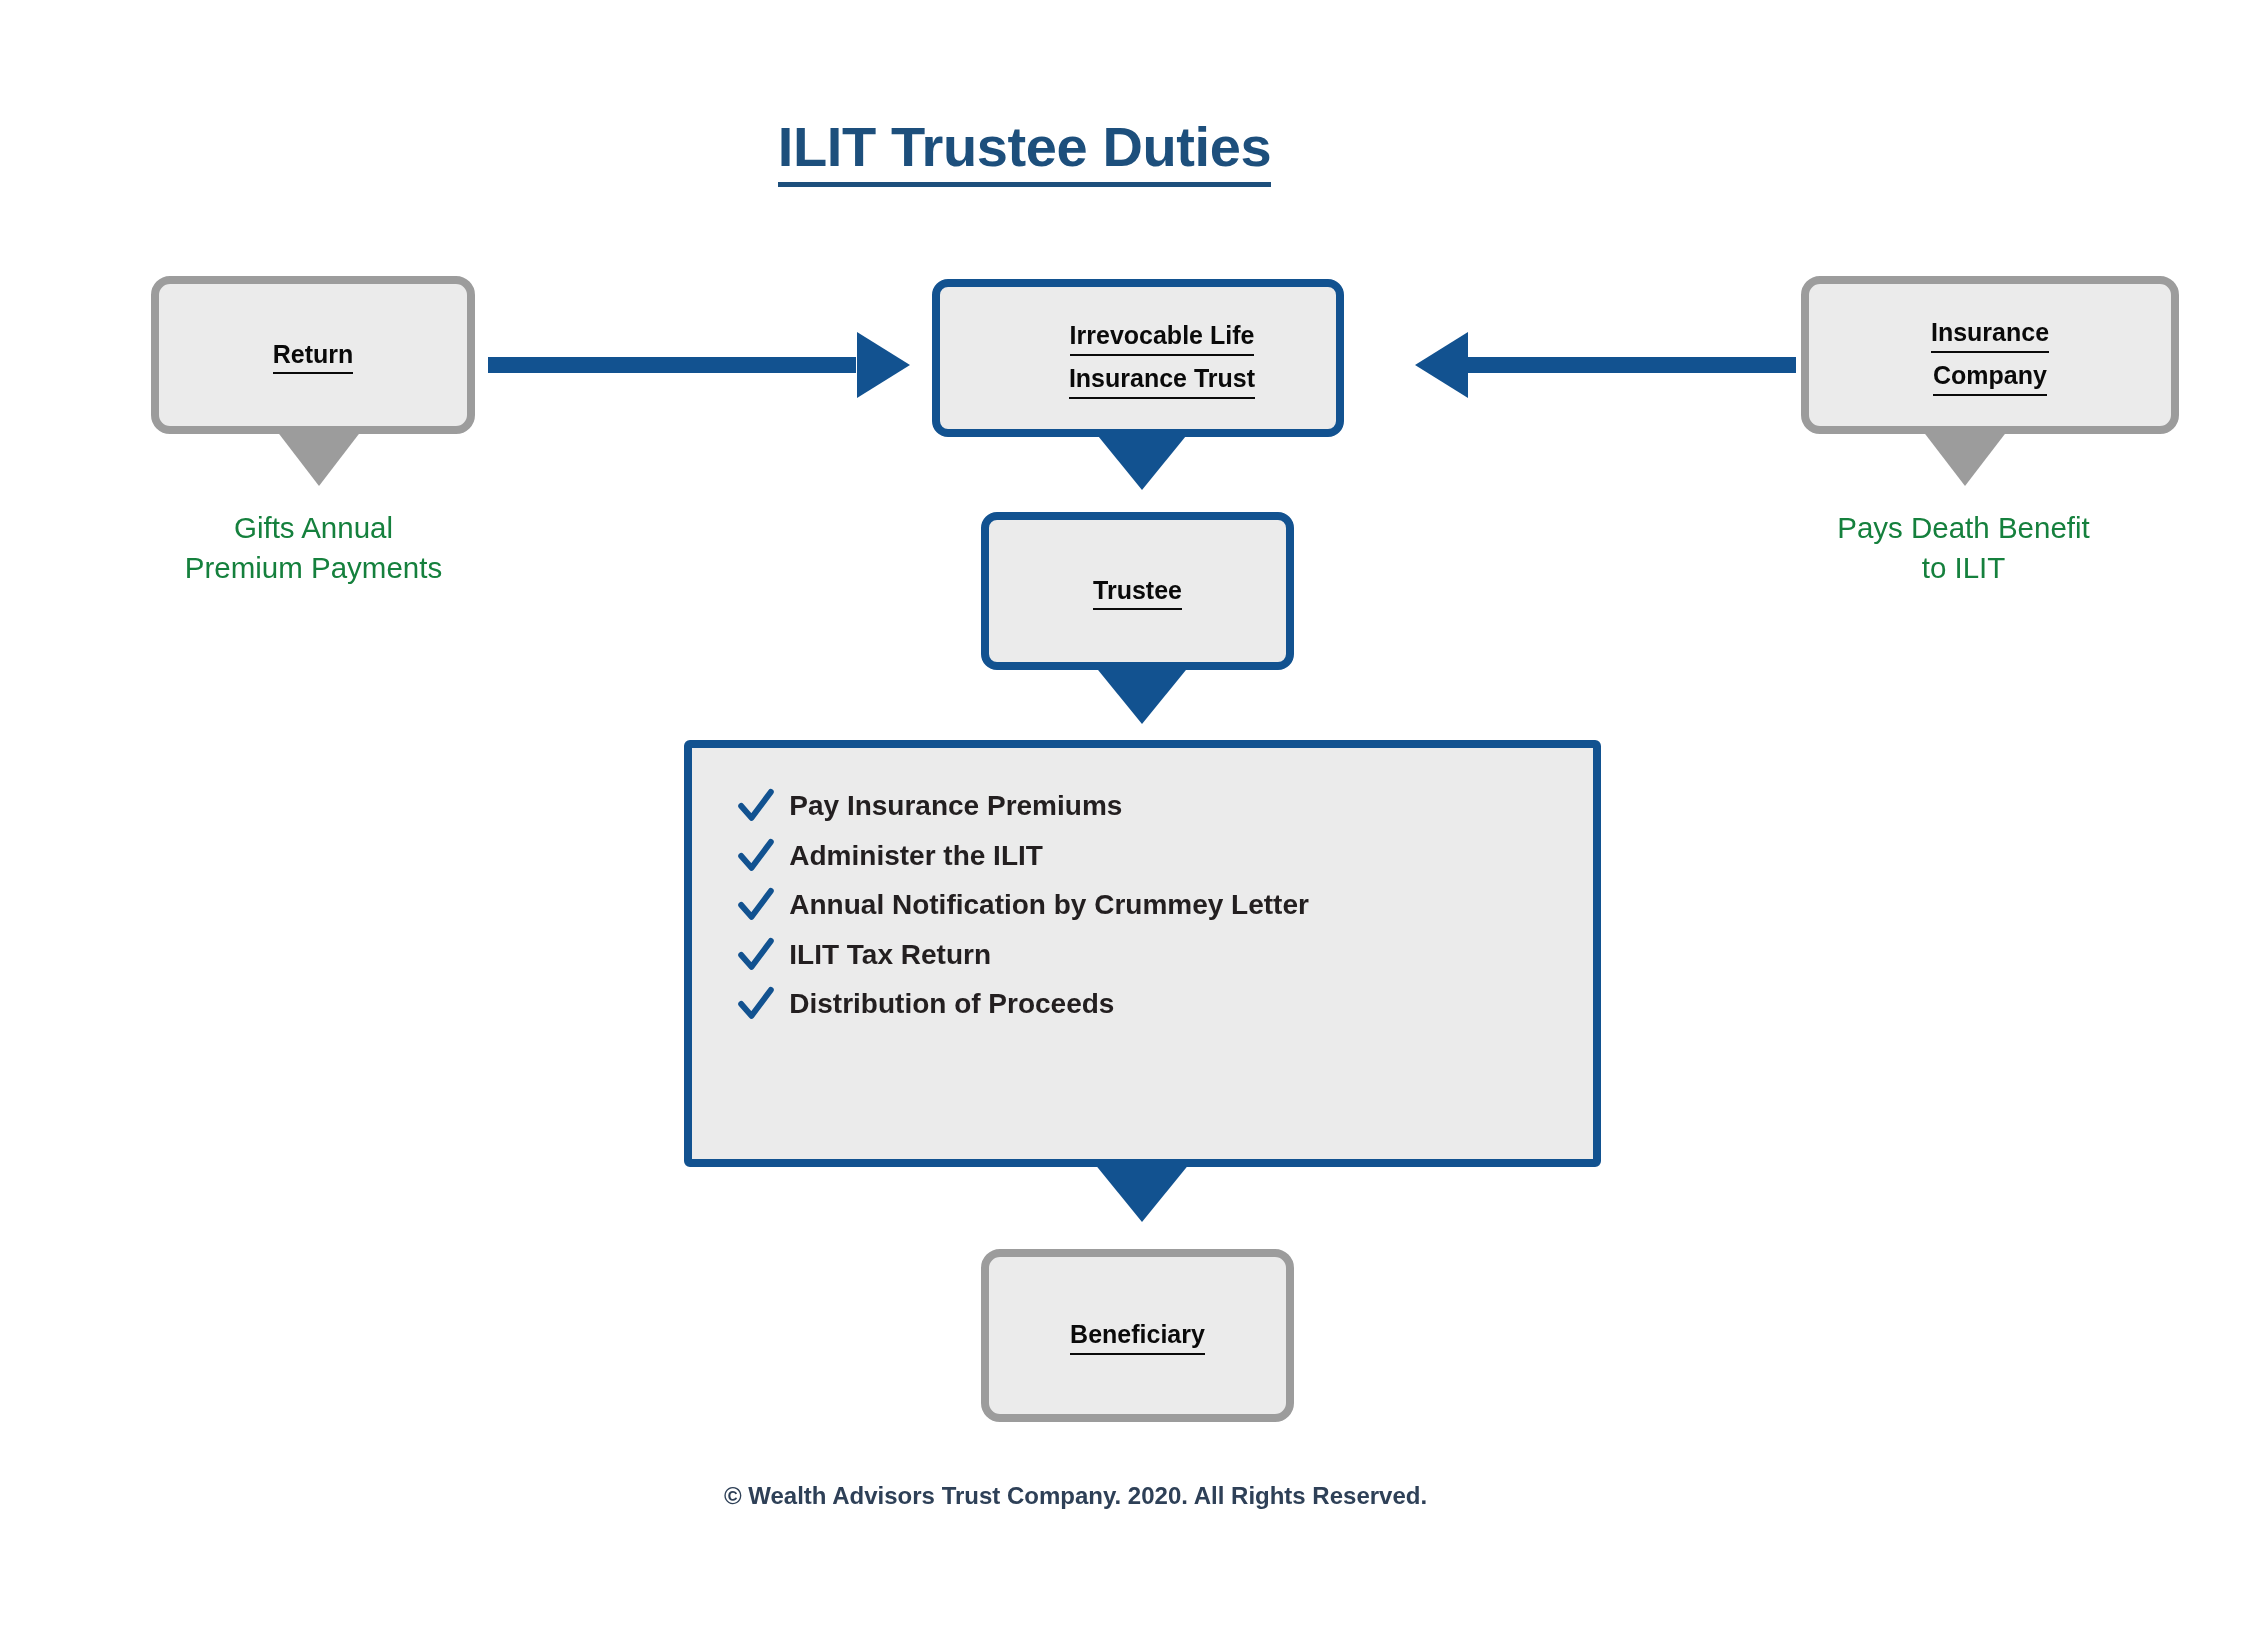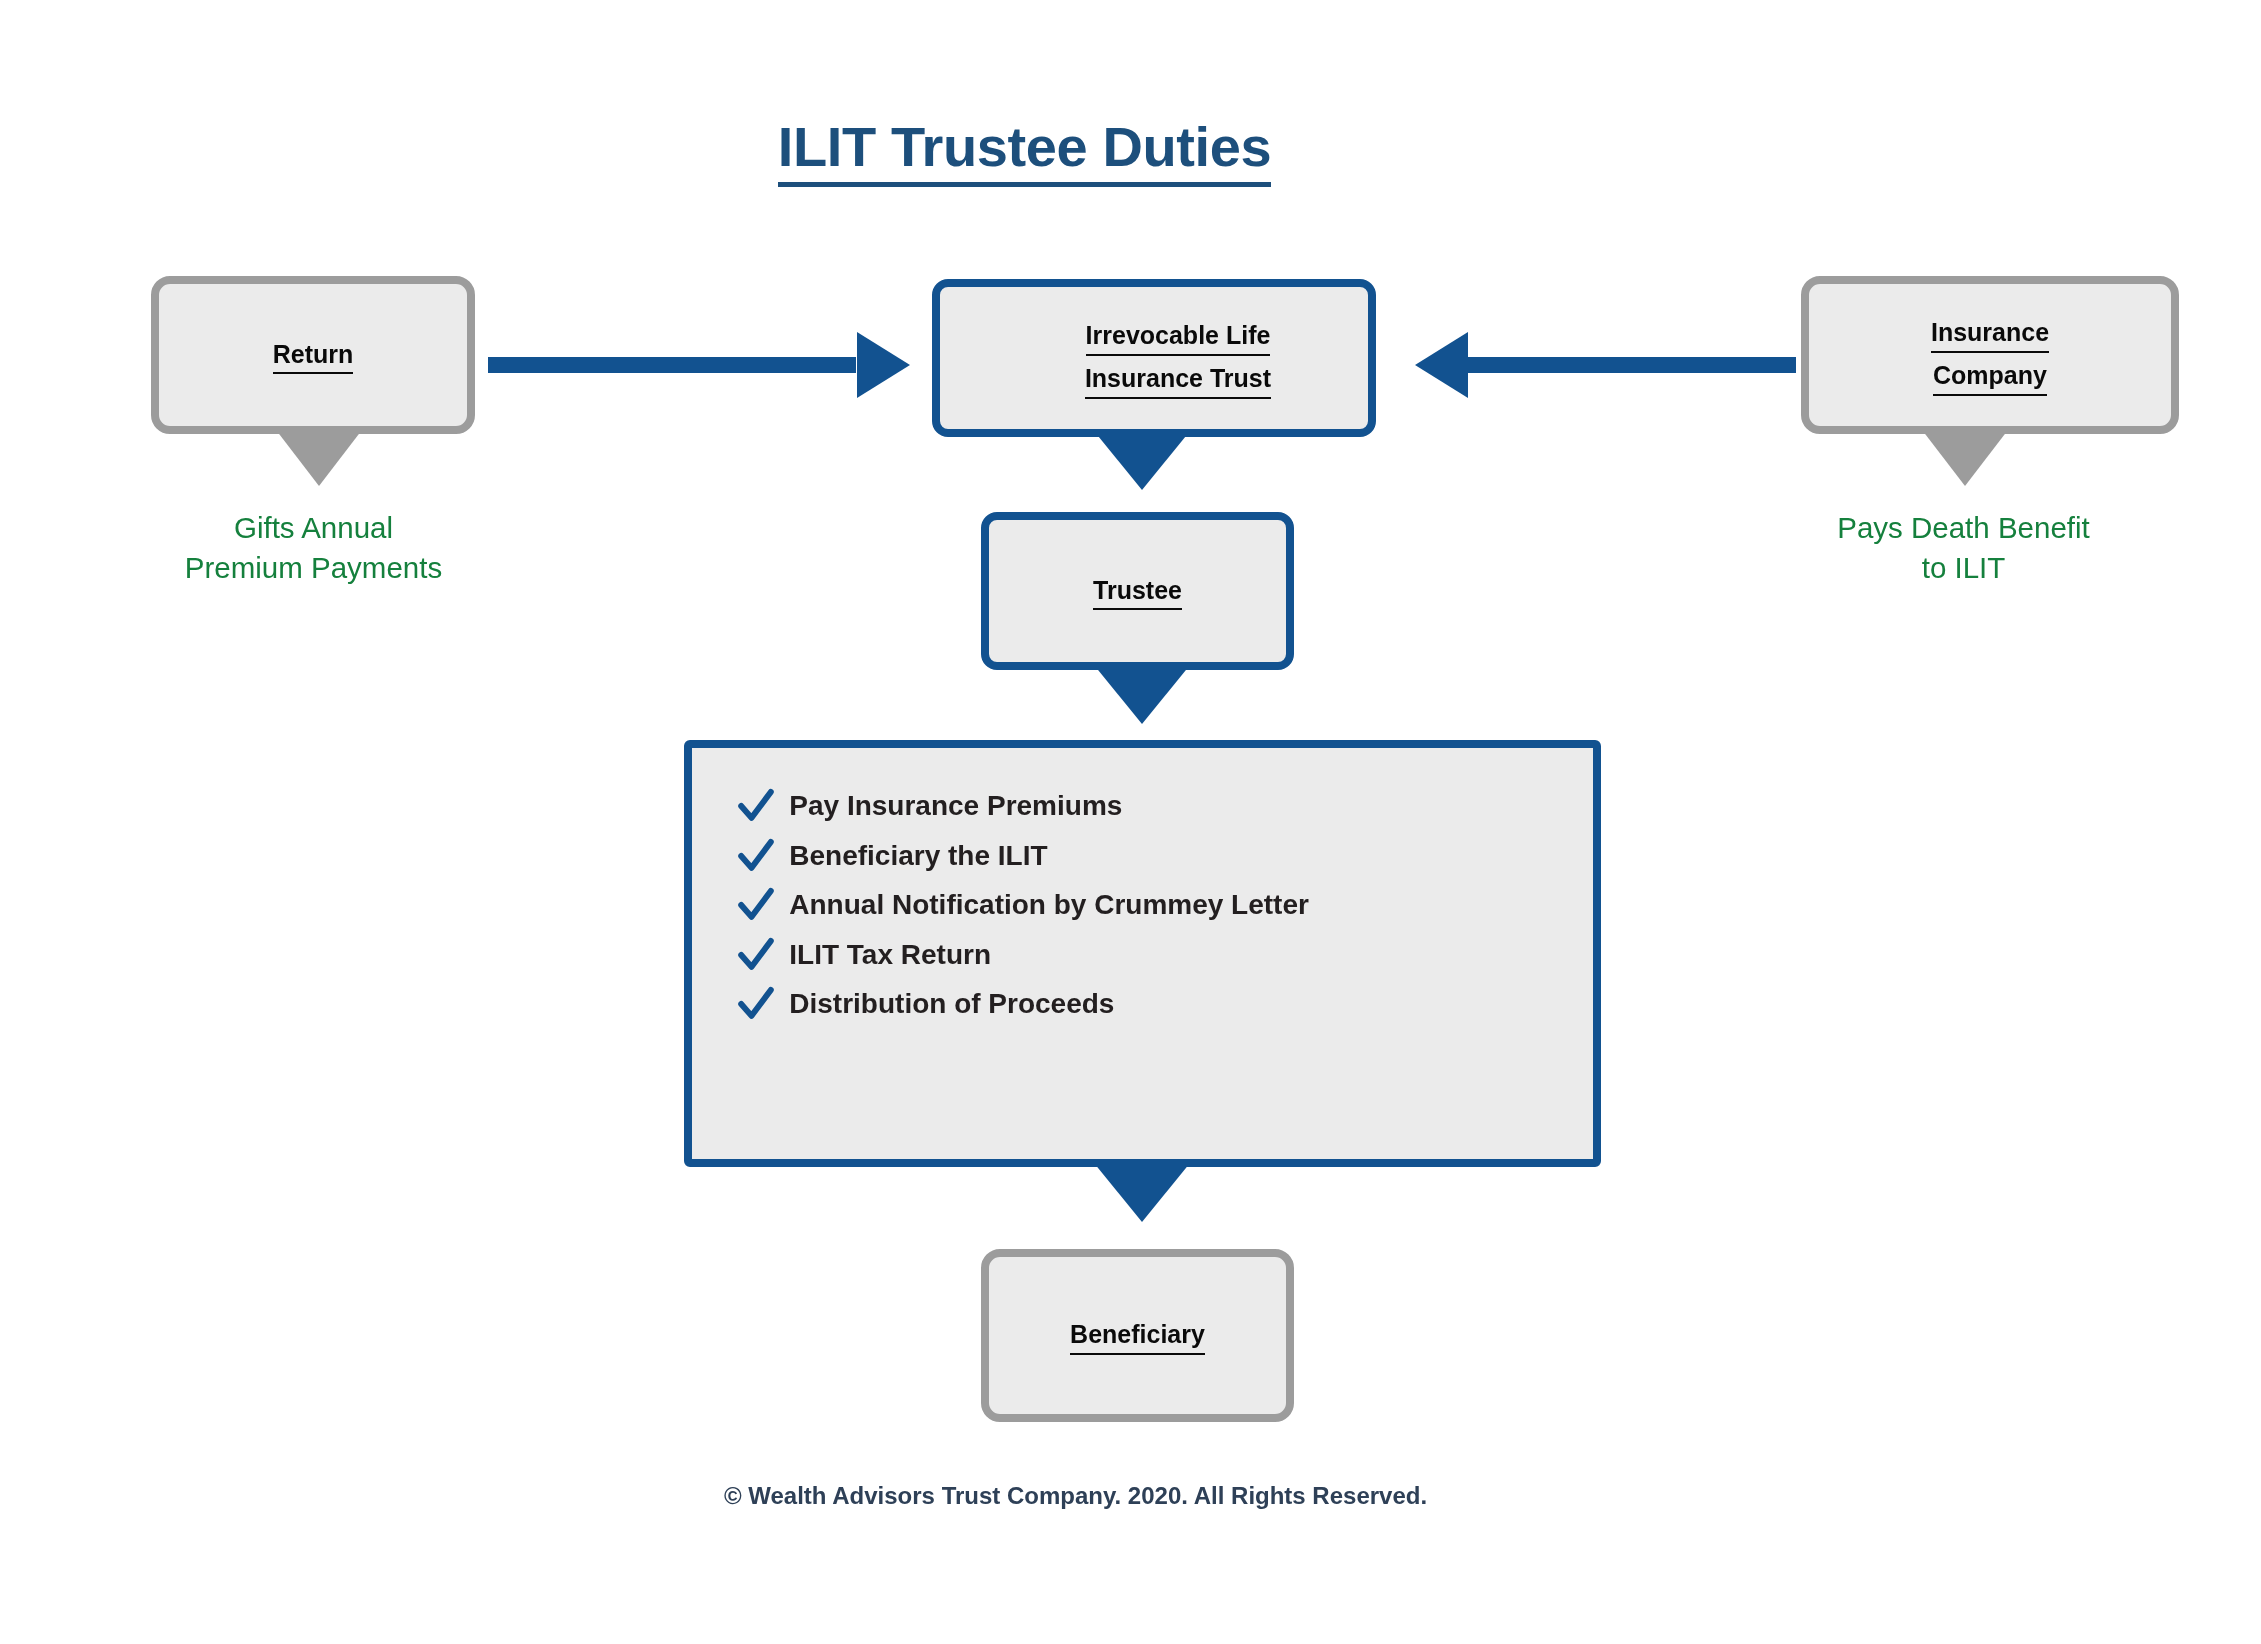--- a/index.html
+++ b/index.html
@@ -161,21 +161,21 @@
   <div class="tail gray" style="left:273px; top:426px; border-left-width:46px; border-right-width:46px; border-top-width:60px;"></div>
 
   <div class="caption" style="left:107px; top:508px; width:413px;">
     <div>Gifts Annual</div>
     <div>Premium Payments</div>
   </div>
 
   <div class="arrow-shaft" style="left:488px; top:357px; width:368px;"></div>
   <div class="arrow-head right" style="left:857px; top:332px;"></div>
 
-  <div class="box blue" style="left:932px; top:279px; width:444px; height:158px;padding-left:48px;">
+  <div class="box blue" style="left:932px; top:279px; width:412px; height:158px;padding-left:48px;">
     <div class="label">
       <span class="ln">Irrevocable Life</span>
       <span class="ln">Insurance Trust</span>
     </div>
   </div>
   <div class="tail blue" style="left:1094px; top:431px; border-left-width:48px; border-right-width:48px; border-top-width:59px;"></div>
 
   <div class="arrow-shaft" style="left:1468px; top:357px; width:328px;"></div>
   <div class="arrow-head left" style="left:1415px; top:332px;"></div>
 
@@ -207,21 +207,21 @@
         <svg class="check-icon" viewBox="0 0 54 54">
           <path d="M7 27 L21 43 L47 8" fill="none" stroke="#125290" stroke-width="8" stroke-linecap="round" stroke-linejoin="round"></path>
         </svg>
         <span class="duty-text">Pay Insurance Premiums</span>
       </div>
 
       <div class="duty-row">
         <svg class="check-icon" viewBox="0 0 54 54">
           <path d="M7 27 L21 43 L47 8" fill="none" stroke="#125290" stroke-width="8" stroke-linecap="round" stroke-linejoin="round"></path>
         </svg>
-        <span class="duty-text">Beneficiary the ILIT</span>
+        <span class="duty-text">Administer the ILIT</span>
       </div>
 
       <div class="duty-row">
         <svg class="check-icon" viewBox="0 0 54 54">
           <path d="M7 27 L21 43 L47 8" fill="none" stroke="#125290" stroke-width="8" stroke-linecap="round" stroke-linejoin="round"></path>
         </svg>
         <span class="duty-text">Annual Notification by Crummey Letter</span>
       </div>
 
       <div class="duty-row">

